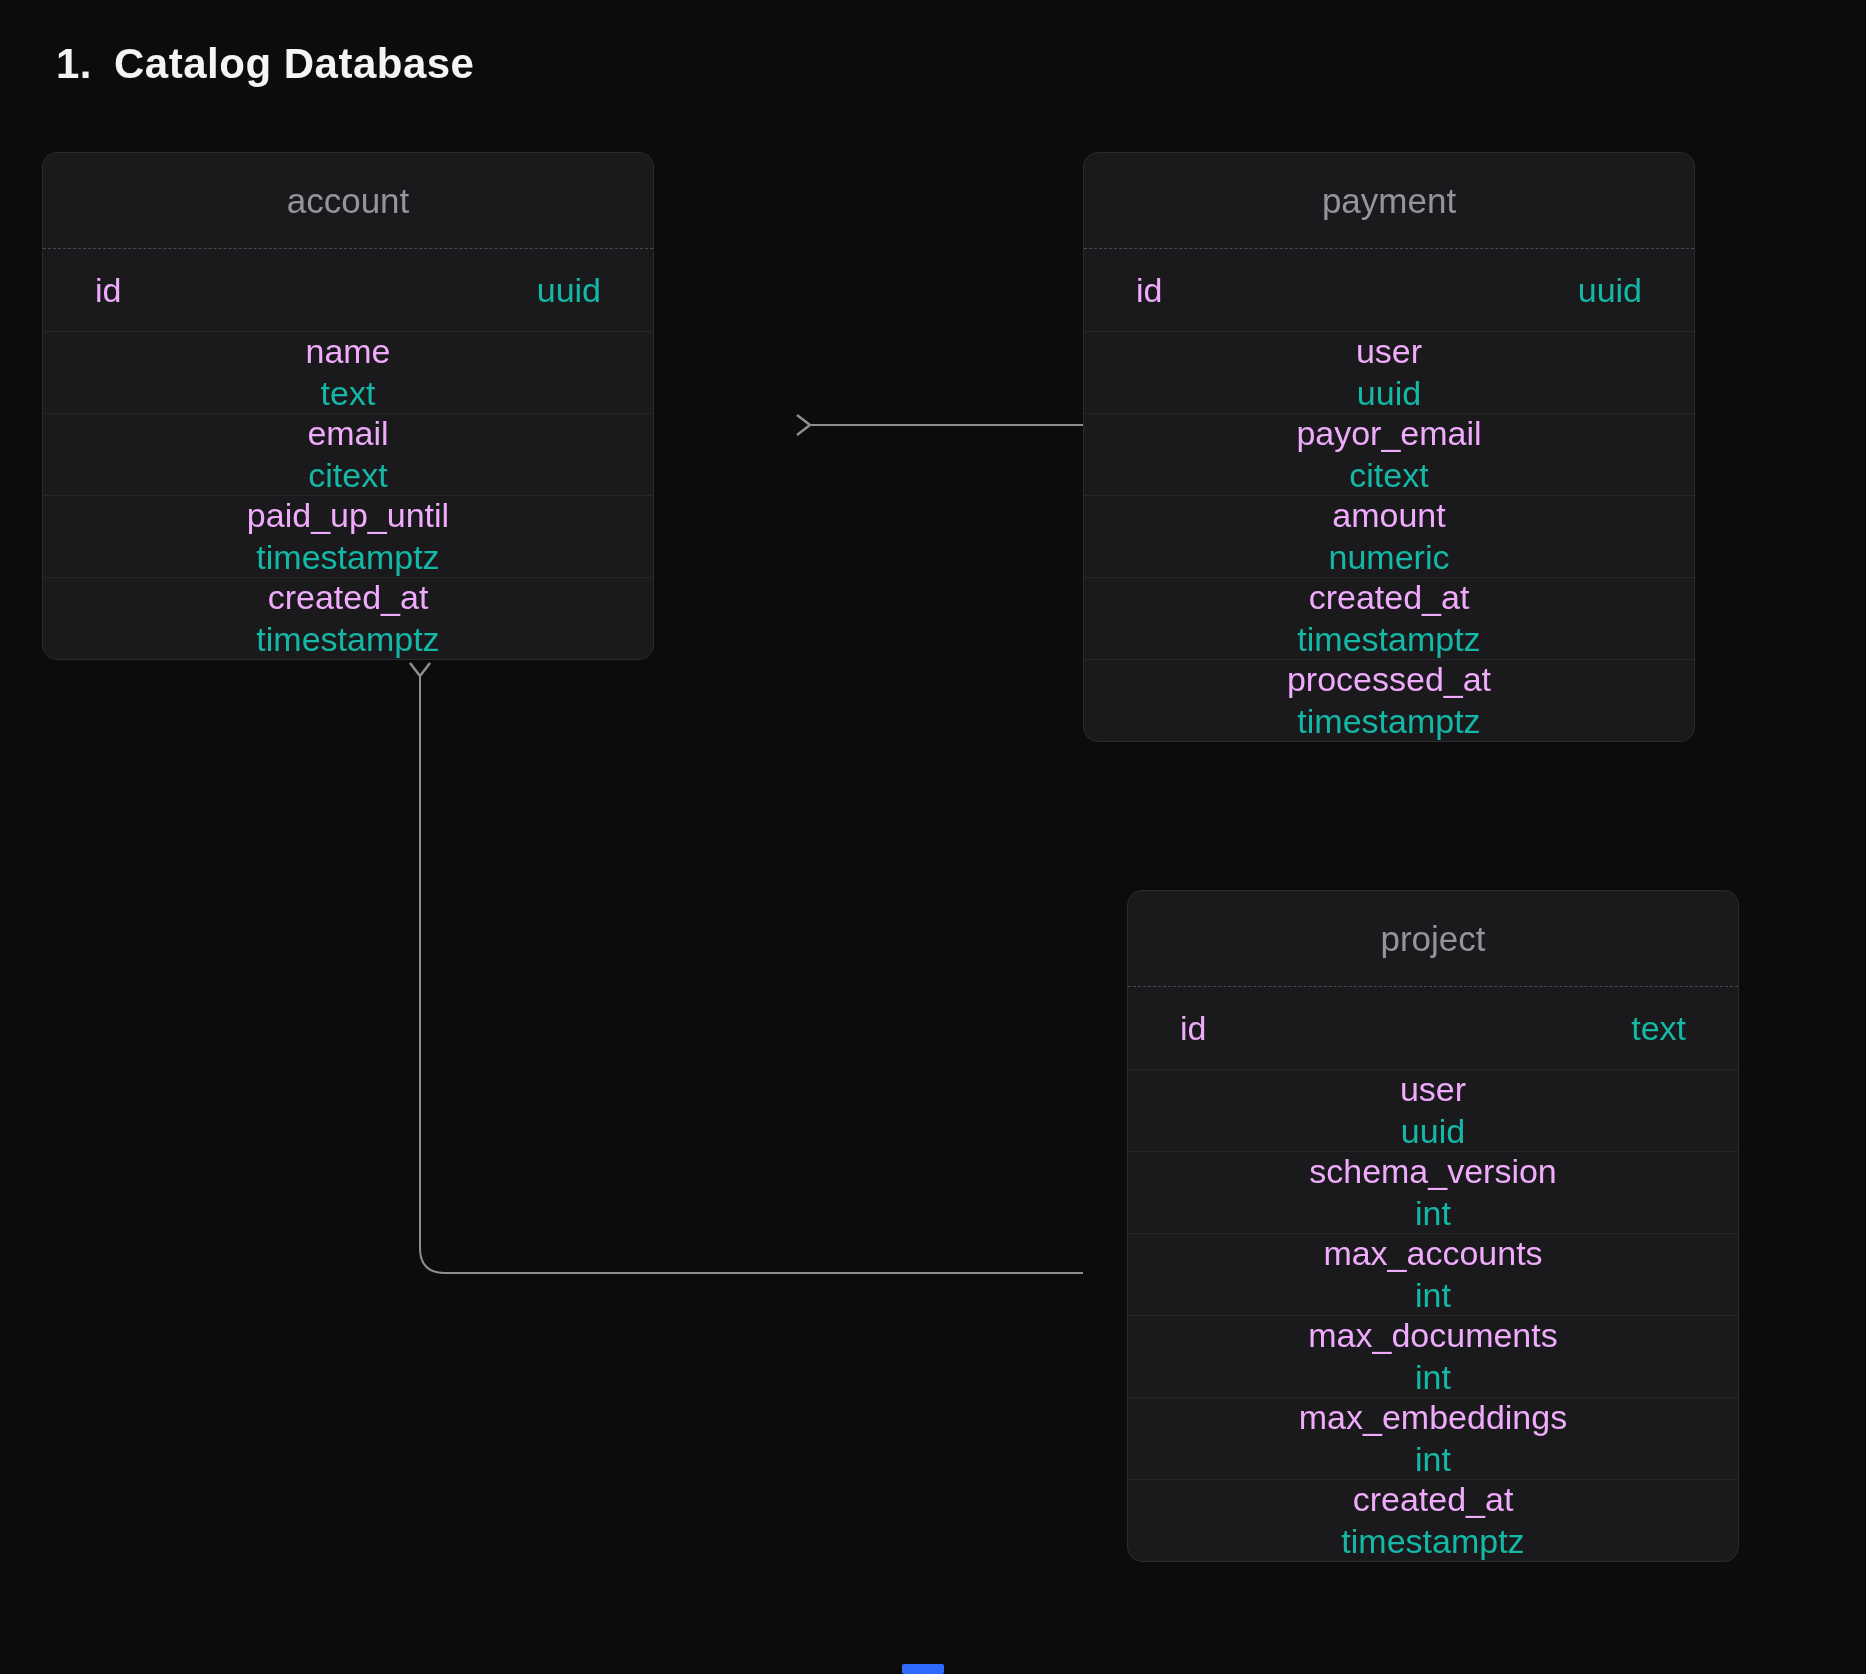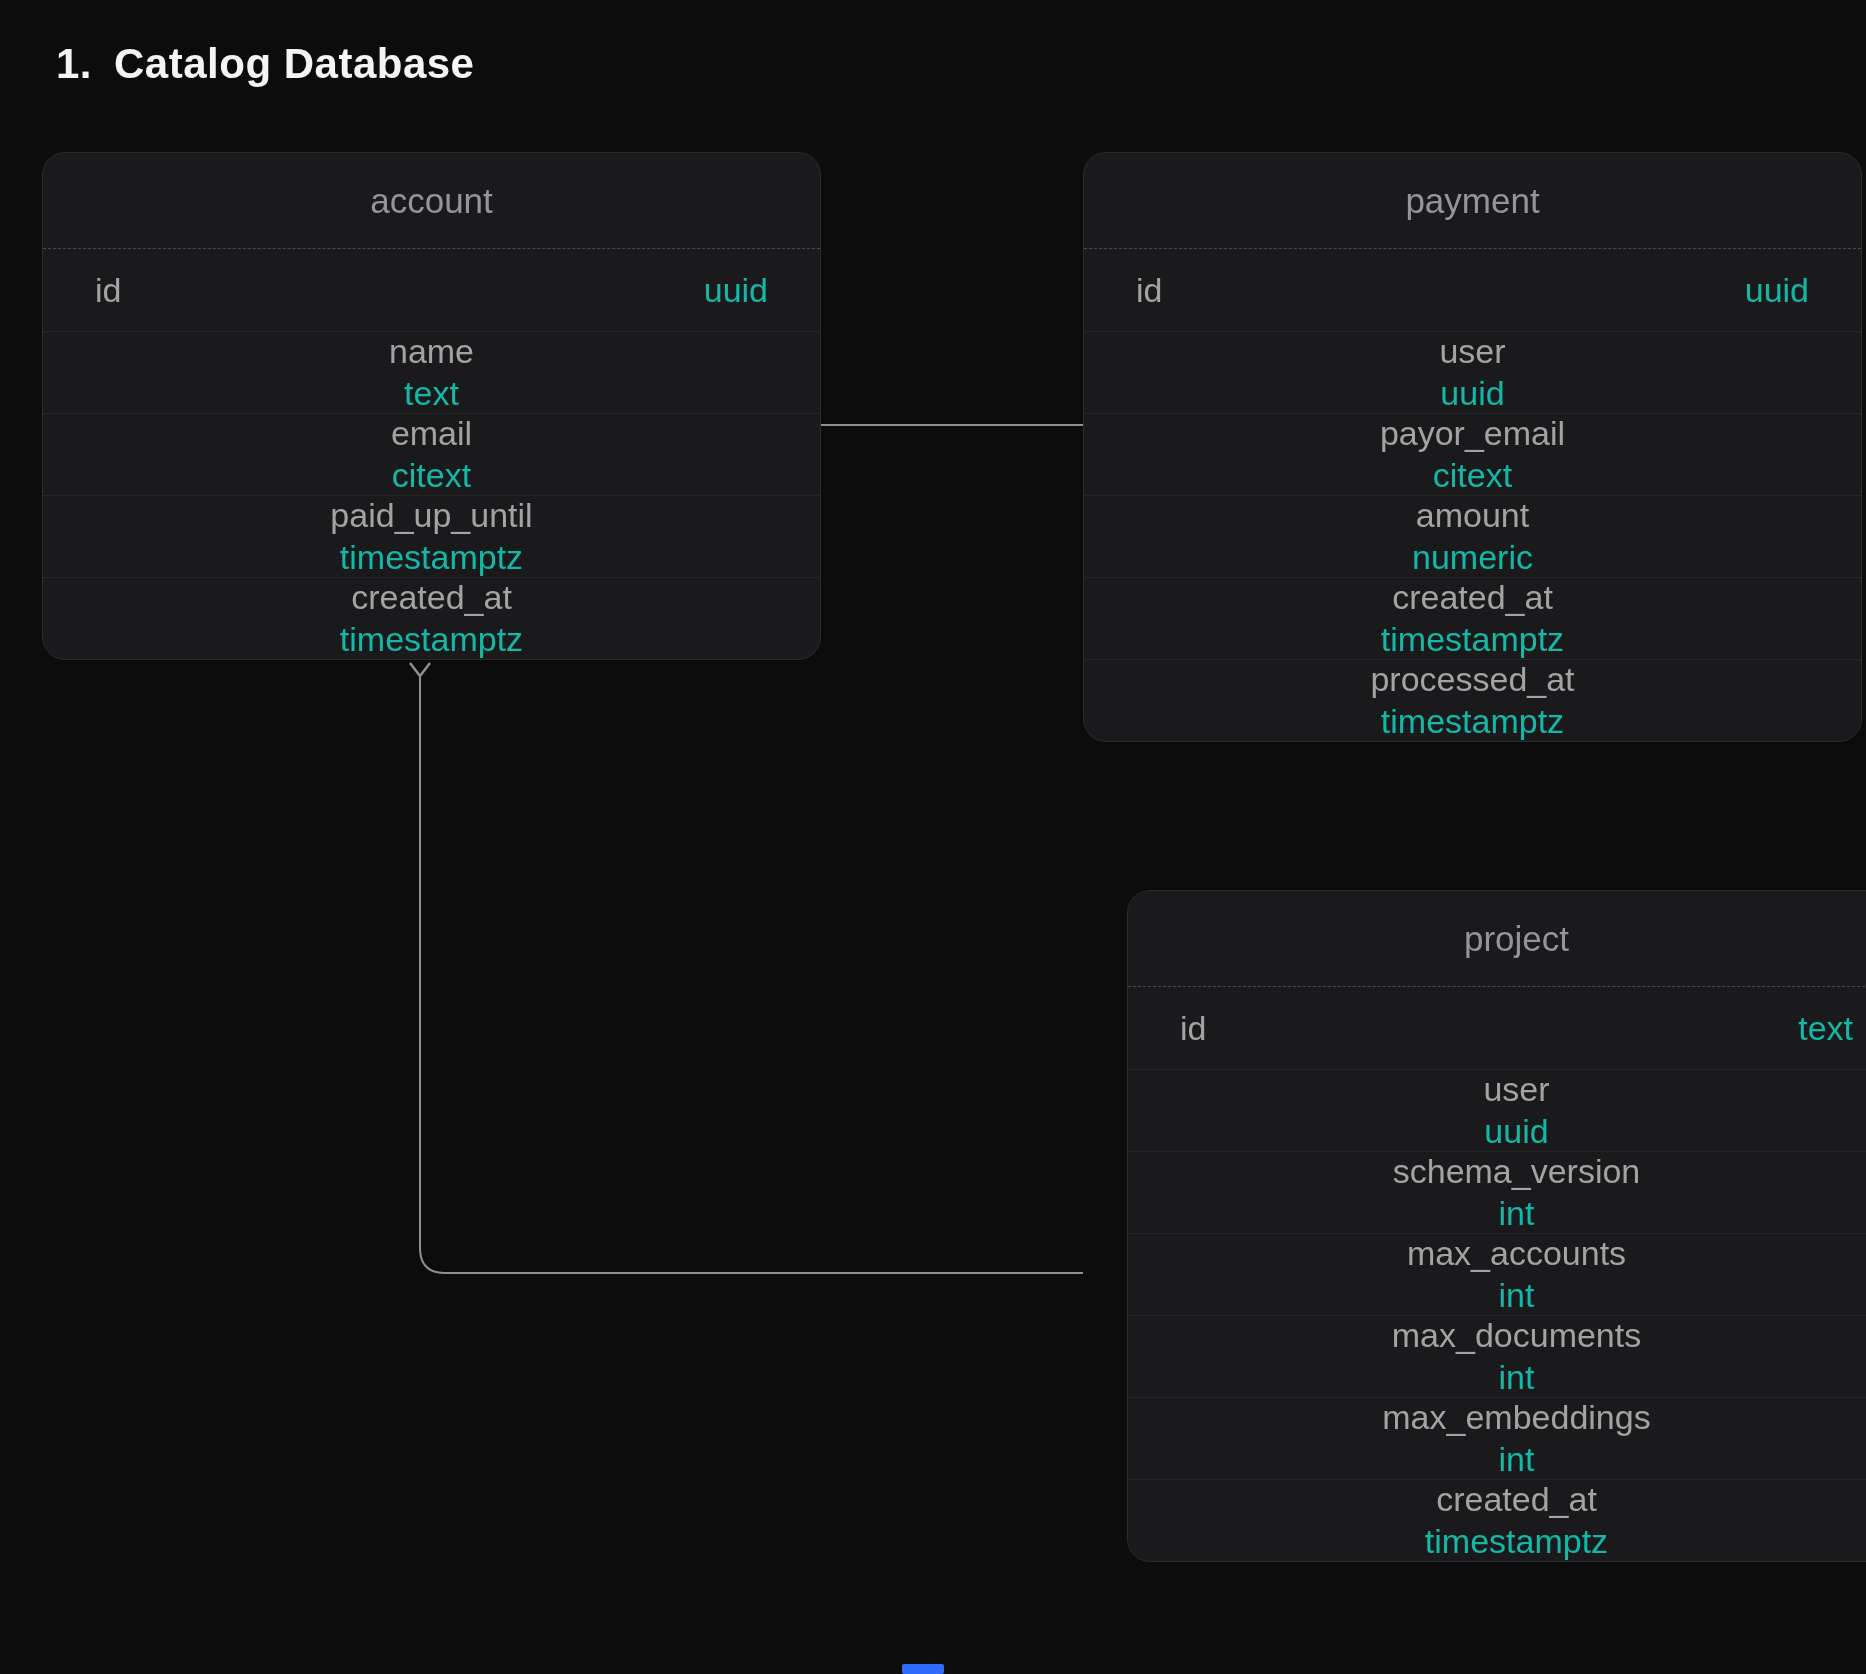--- a/index.html
+++ b/index.html
@@ -33,24 +33,24 @@
     top: 0;
     pointer-events: none;
   }
   .rel-line {
     fill: none;
     stroke: #8e8e93;
     stroke-width: 2;
   }
   .db-table {
     position: absolute;
-    width: 779px;
+    width: 612px;
     background: #1a1a1c;
     border: 1px solid #2b2b2e;
-    border-radius: 23px;
+    border-radius: 15px;
     overflow: hidden;
     box-sizing: border-box;
   }
   #table-account { left: 42px;   top: 152px; }
   #table-payment { left: 1083px; top: 152px; }
   #table-project { left: 1083px; top: 890px; margin-left: 44px; }
   .thead {
     height: 96px;
     display: flex;
     align-items: center;
@@ -63,21 +63,21 @@
   .row {
     height: 82px;
     display: flex;
     align-items: center;
     justify-content: space-between;
     padding: 0 52px;
     font-size: 34px;
     box-sizing: border-box;
   }
   .row + .row { border-top: 1px solid rgba(255,255,255,0.055); flex-direction: column; }
-  .fname { color: #a3a3a3; }
+  .fname { color: #f0abfc; }
   .ftype { color: #14b8a6; }
   .blue-indicator {
     position: absolute;
     left: 902px;
     top: 1664px;
     width: 42px;
     height: 10px;
     background: #2f6bff;
     border-radius: 2px;
   }

